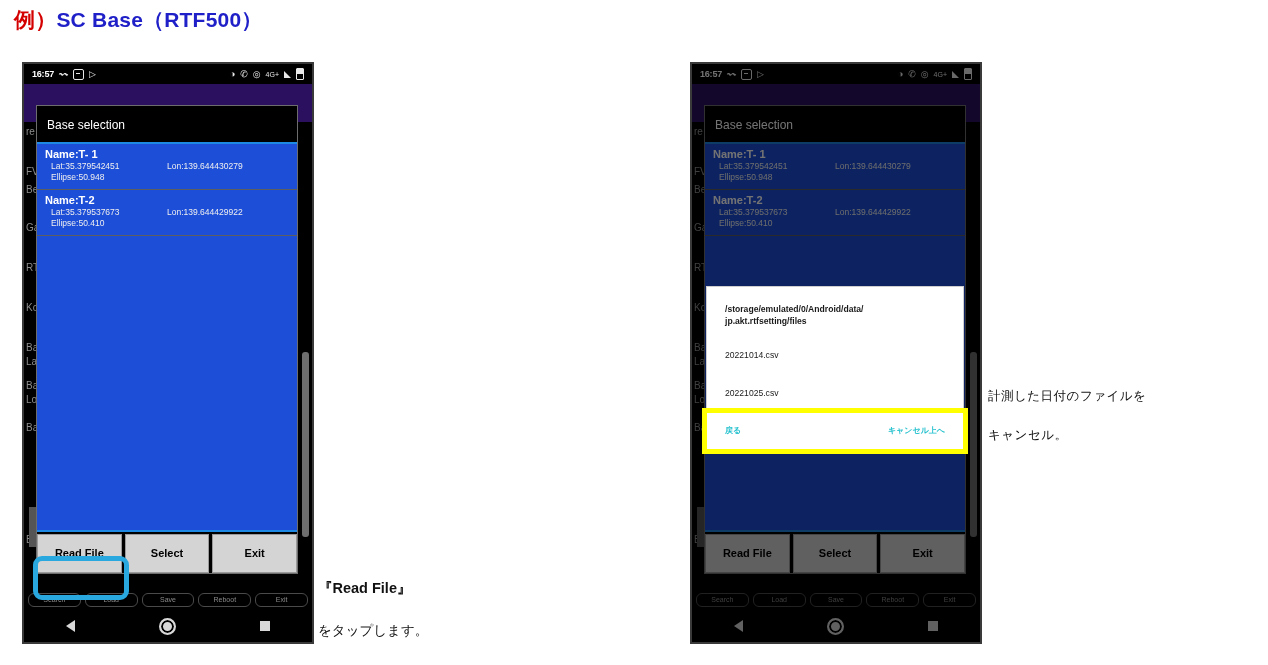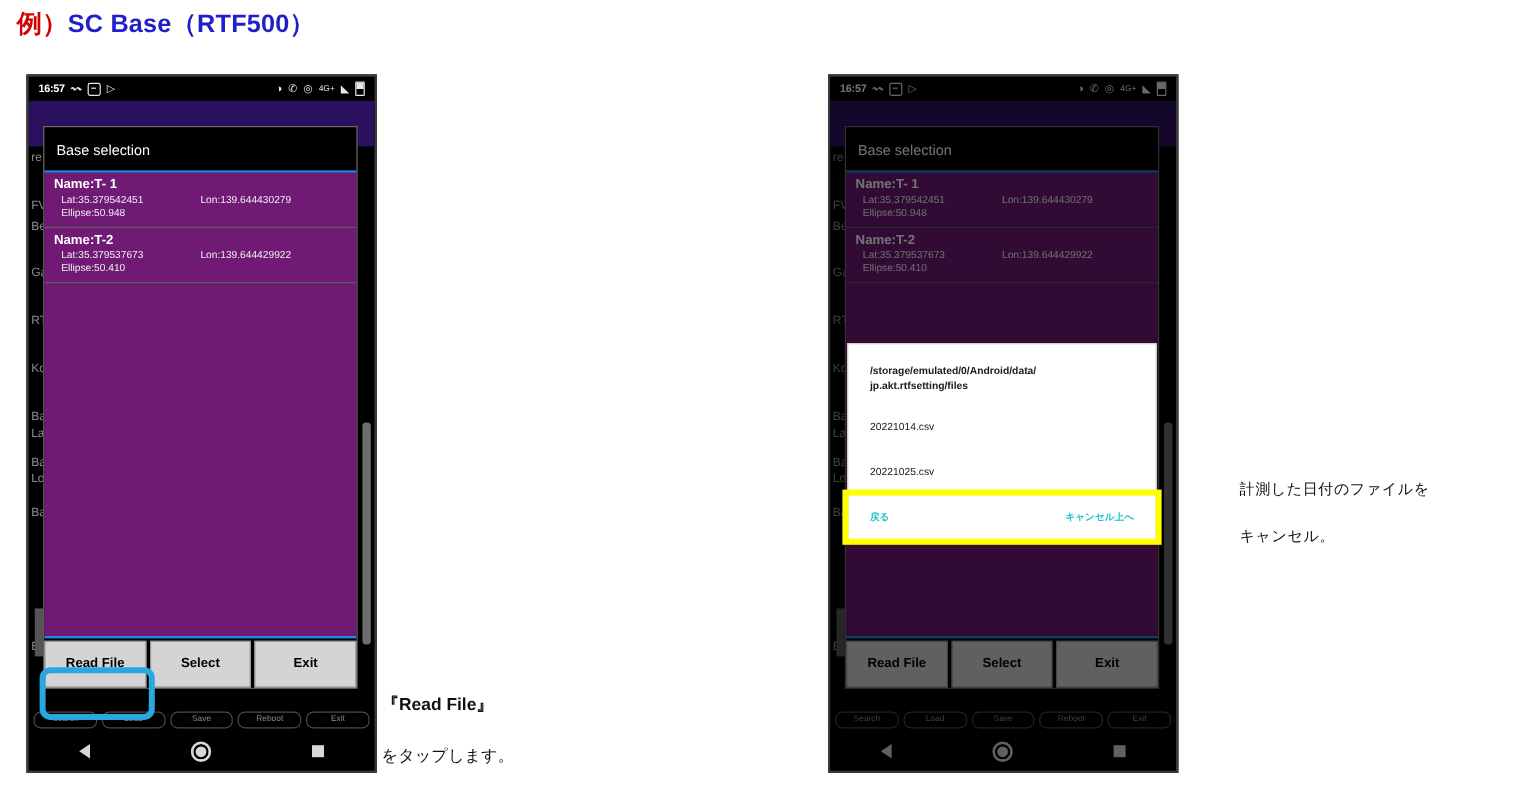--- a/index.html
+++ b/index.html
@@ -164,21 +164,21 @@
   }
   .dialog-title {
     color: #ffffff;
     font-size: 12px;
     padding: 12px 10px 10px 10px;
     border-bottom: 2px solid #1e88e5;
   }
   .dialog-list {
     flex: 1;
     overflow: hidden;
-    background: #701a75;
+    background: #1d4ed8;
   }
   .base-item {
     border-bottom: 1px solid #5e5e5e;
     padding: 4px 8px 5px 8px;
   }
   .base-name {
     color: #ffffff;
     font-size: 11px;
     font-weight: bold;
     margin-bottom: 1px;
@@ -328,21 +328,21 @@
     font-size: 13.5px;
     color: #111111;
     line-height: 1.55;
     white-space: pre-line;
   }
   .caption-left  { left: 318px; top: 556px; }
   .caption-left .strong {
     font-weight: bold;
     font-size: 14.5px;
   }
-  .caption-right { left: 988px; top: 380px; font-size: 12.5px; letter-spacing: 0.5px; margin-left: 45px;}
+  .caption-right { left: 988px; top: 368px; font-size: 12.5px; letter-spacing: 0.5px;}
 </style>
 </head>
 <body>
 
 <div class="page">
 
   <div class="title">
     <span class="jp-red">例）</span><span class="en-blue">SC Base（RTF500）</span>
   </div>
 

